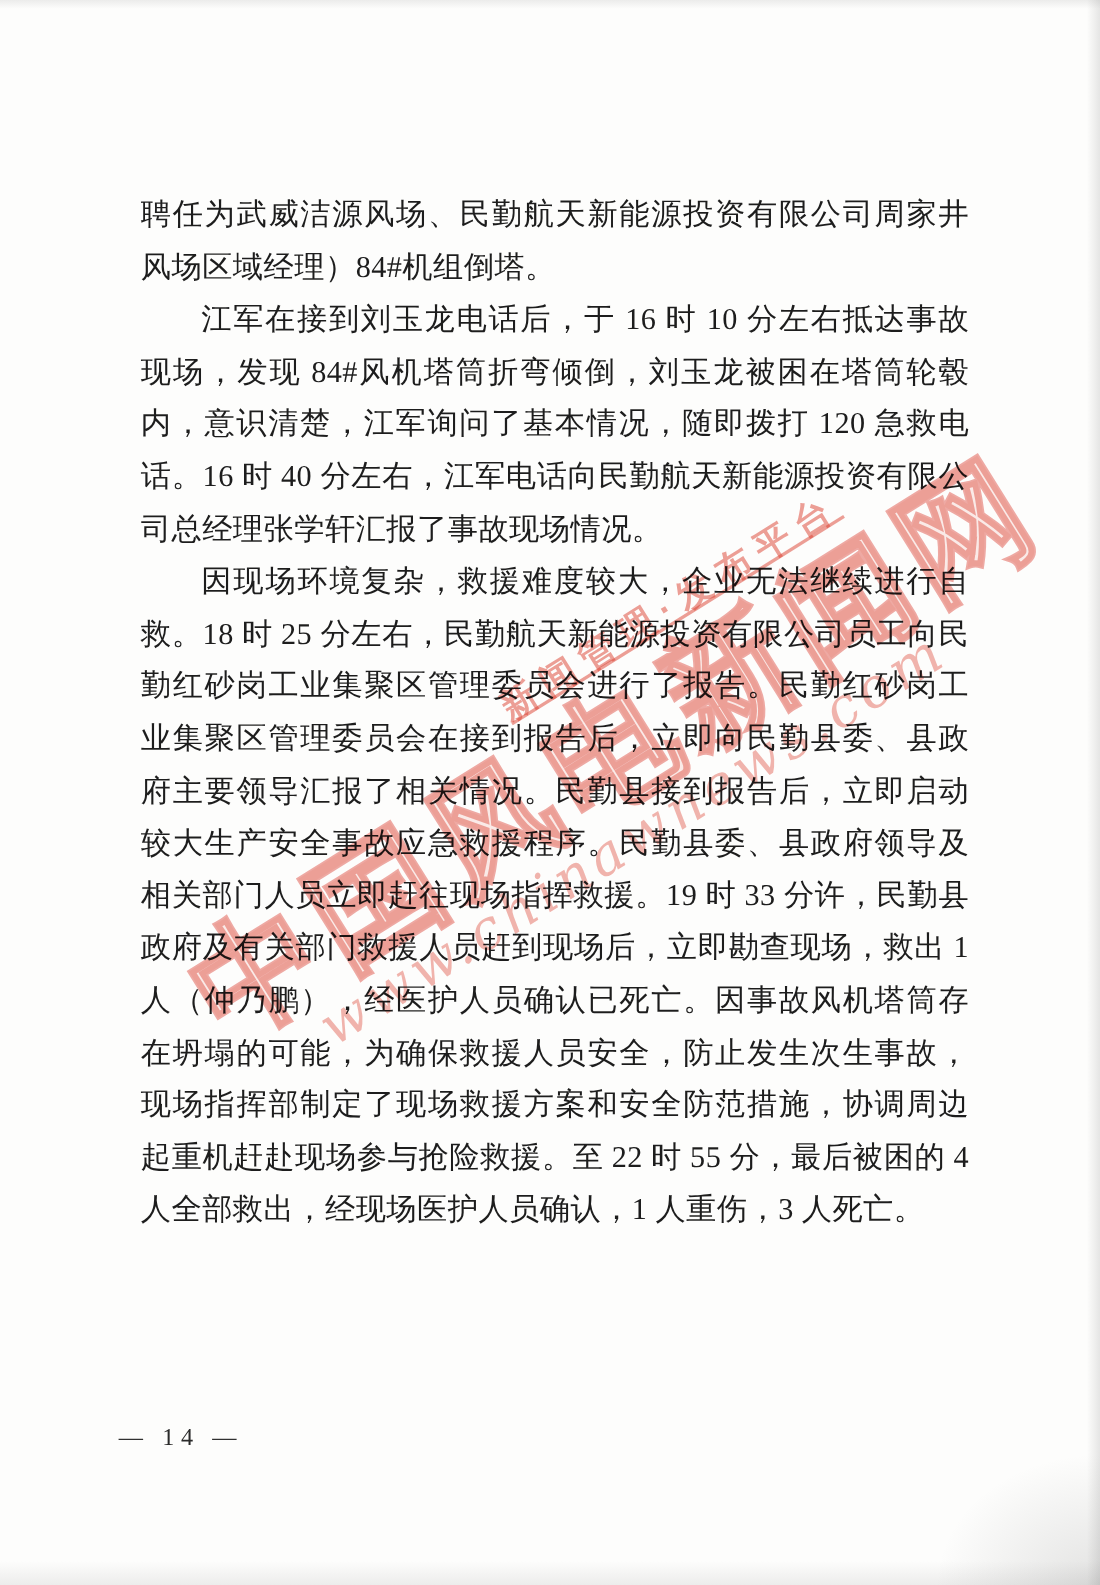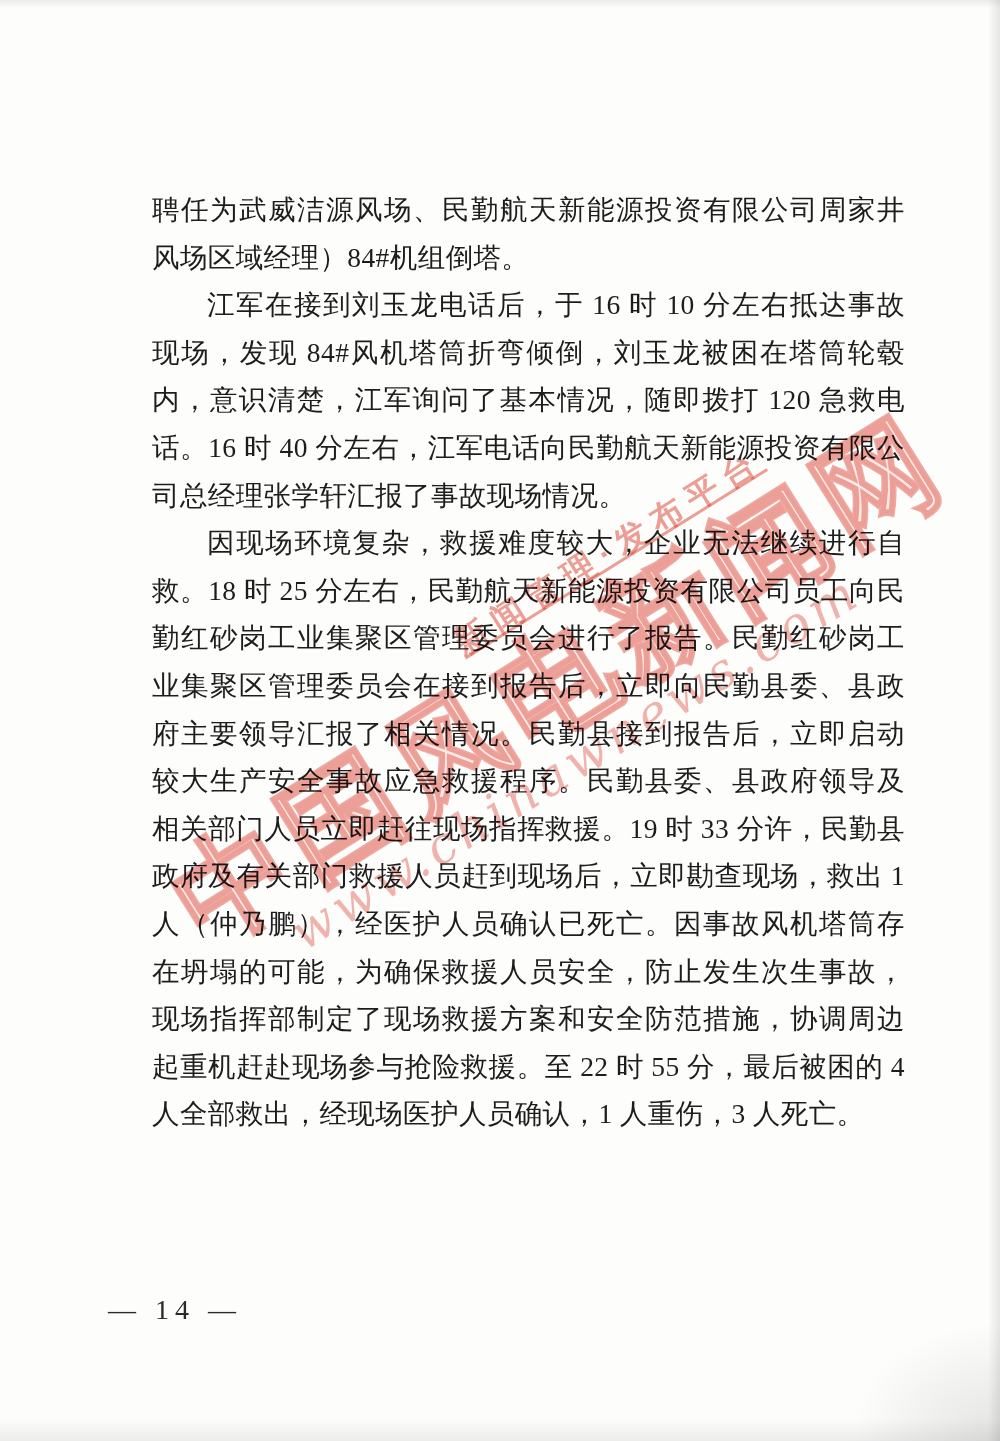--- a/index.html
+++ b/index.html
@@ -29,38 +29,37 @@
     background: linear-gradient(0deg, rgba(125,125,125,.13), rgba(125,125,125,0));
   }
   .corner-smudge {
     position: absolute; right: 0; bottom: 0; width: 150px; height: 120px;
     background: radial-gradient(ellipse at 100% 100%, rgba(120,120,120,.20), rgba(120,120,120,0) 70%);
   }
   
   .content {
     position: absolute;
     left: 128px;
-    top: 186px;
+    top: 171px;
     width: 753px;
     font-size: 27.5px;
     line-height: 47.6px;
     color: #1d1d1d;
     text-align: justify;
     letter-spacing: 0.4px;
     z-index: 1;
-    margin-left: 24px;
   }
   .content p { margin: 0; }
   .content p.indent { text-indent: 2em; }
   
   .page-number {
     position: absolute;
     left: 108px;
     top: 1294px;
-    font-size: 28px;
+    font-size: 22px;
     letter-spacing: 6px;
     color: #2a2a2a;
     z-index: 1;
   }
   
   .watermark {
     position: absolute;
     left: 55px;
     top: 575px;
     width: 1010px;

